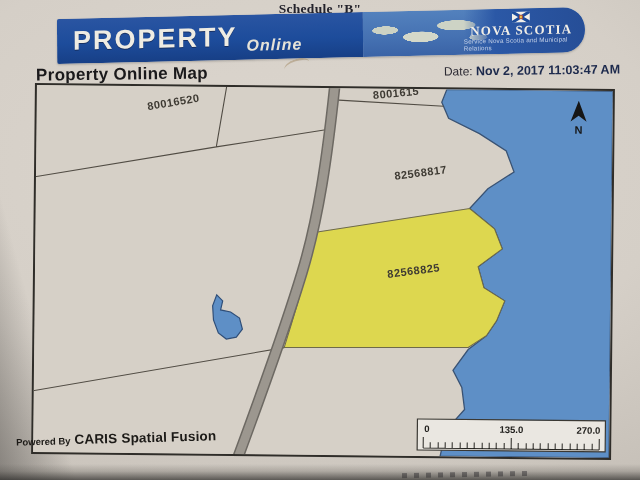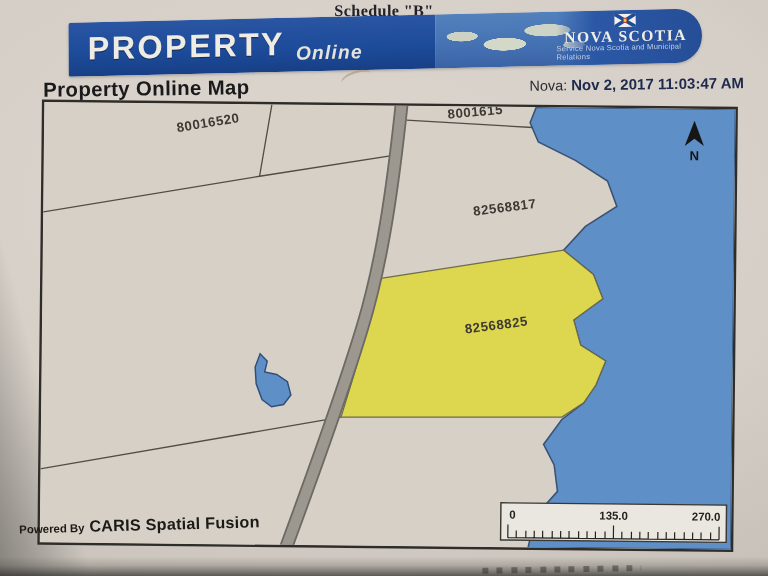--- a/index.html
+++ b/index.html
@@ -112,21 +112,21 @@
         <div class="org-tagline">Service Nova Scotia and Municipal Relations</div>
       </div>
     </div>
   </div>
 
   <div class="pencil-mark"></div>
 
   <div class="title-row">
     <span class="page-title">Property Online Map</span>
     <span class="date-block">
-      <span>Nova:</span>
+      <span>Date:</span>
       <span class="date-value">Nov 2, 2017 11:03:47 AM</span>
     </span>
   </div>
 
   <div class="map-frame">
     <svg width="576" height="367" viewBox="0 0 576 367">
 
       <rect x="0" y="0" width="576" height="367" fill="#d6d0c7"></rect>
 
       <path stroke="#3a5374" stroke-width="1.3" d="M410,0 L576,0 L576,367 L407,367

